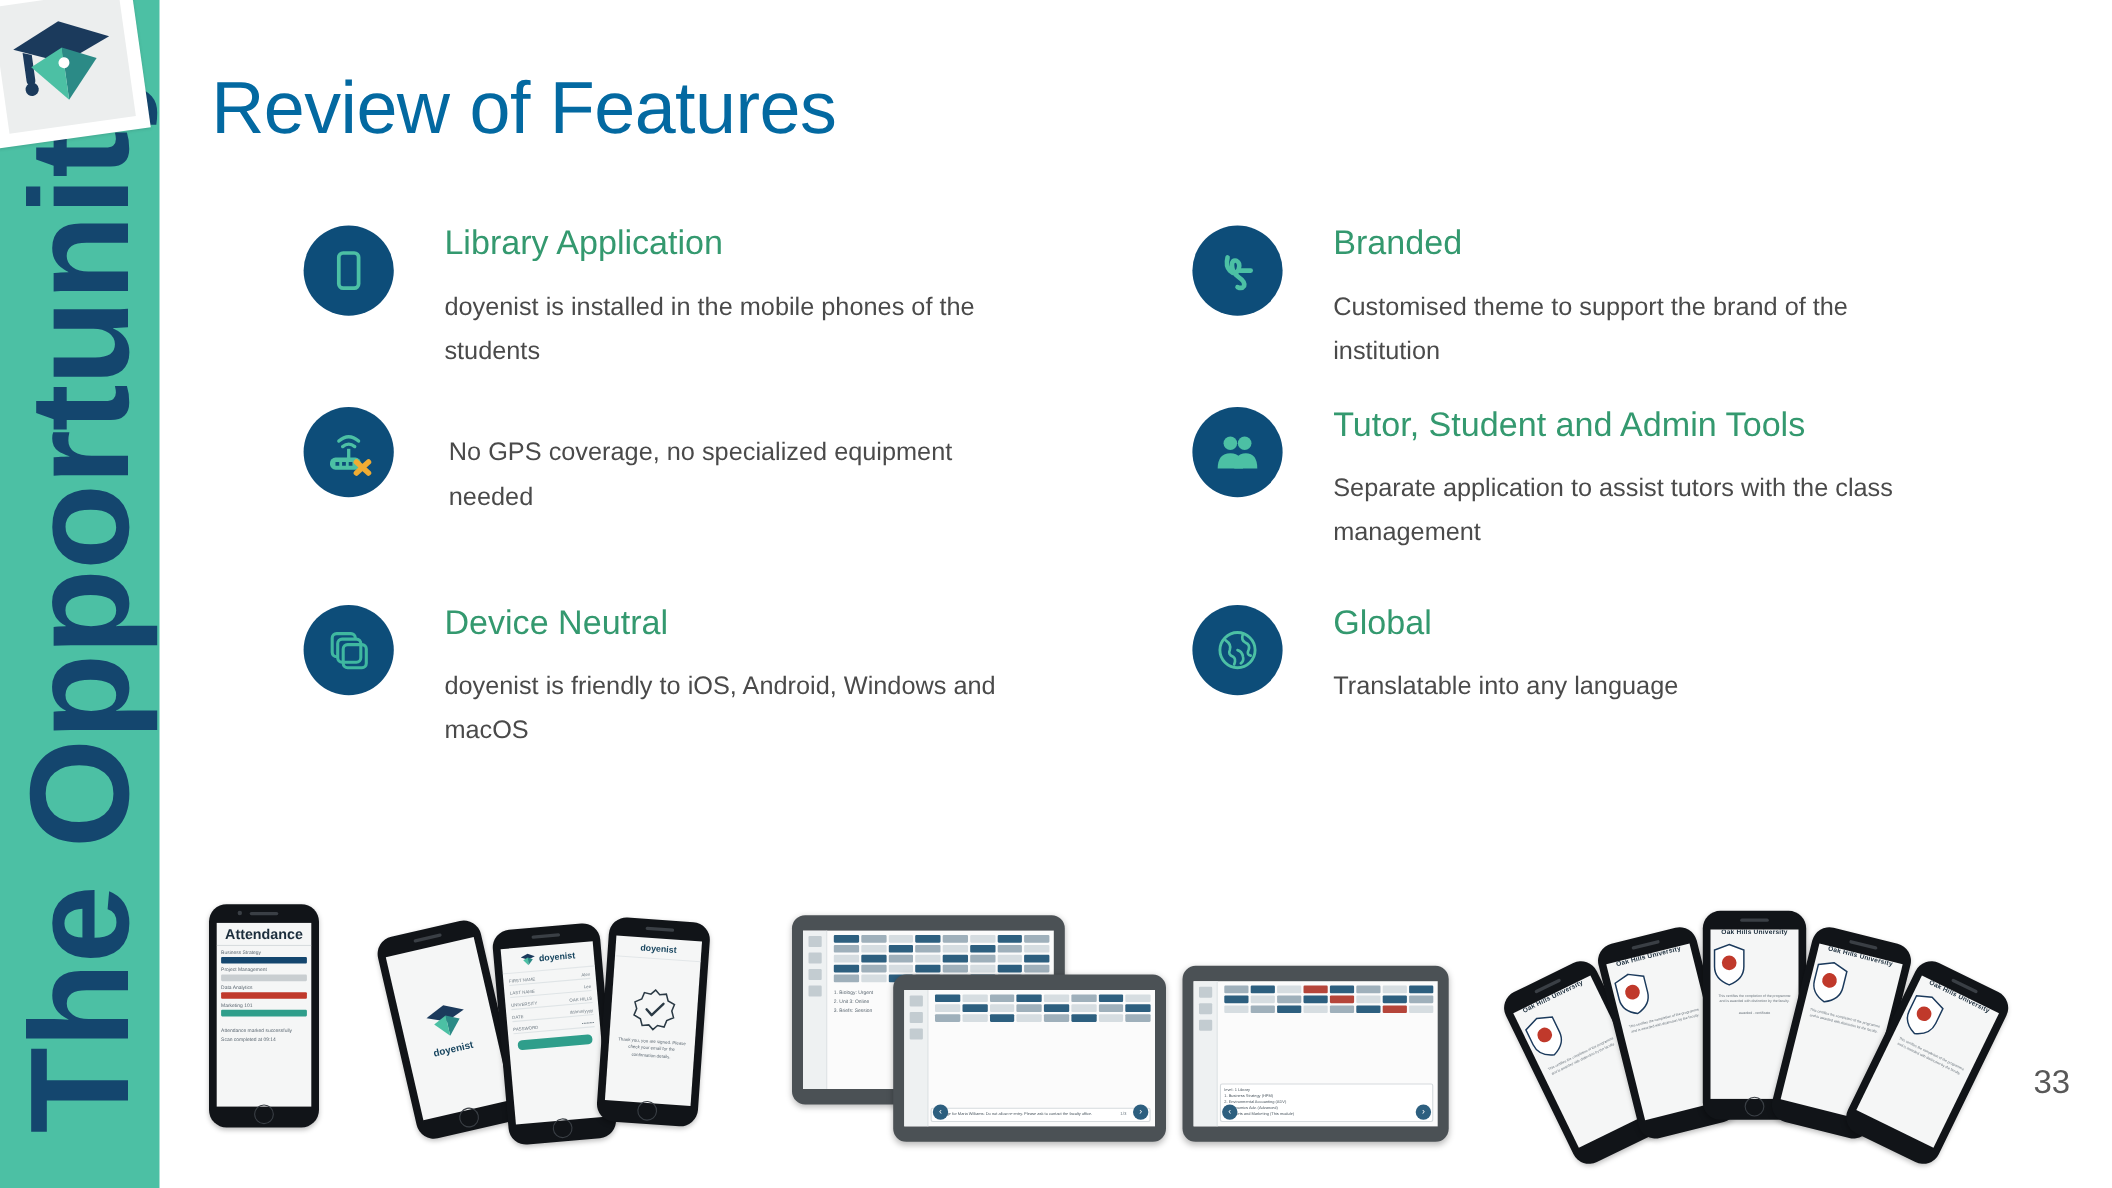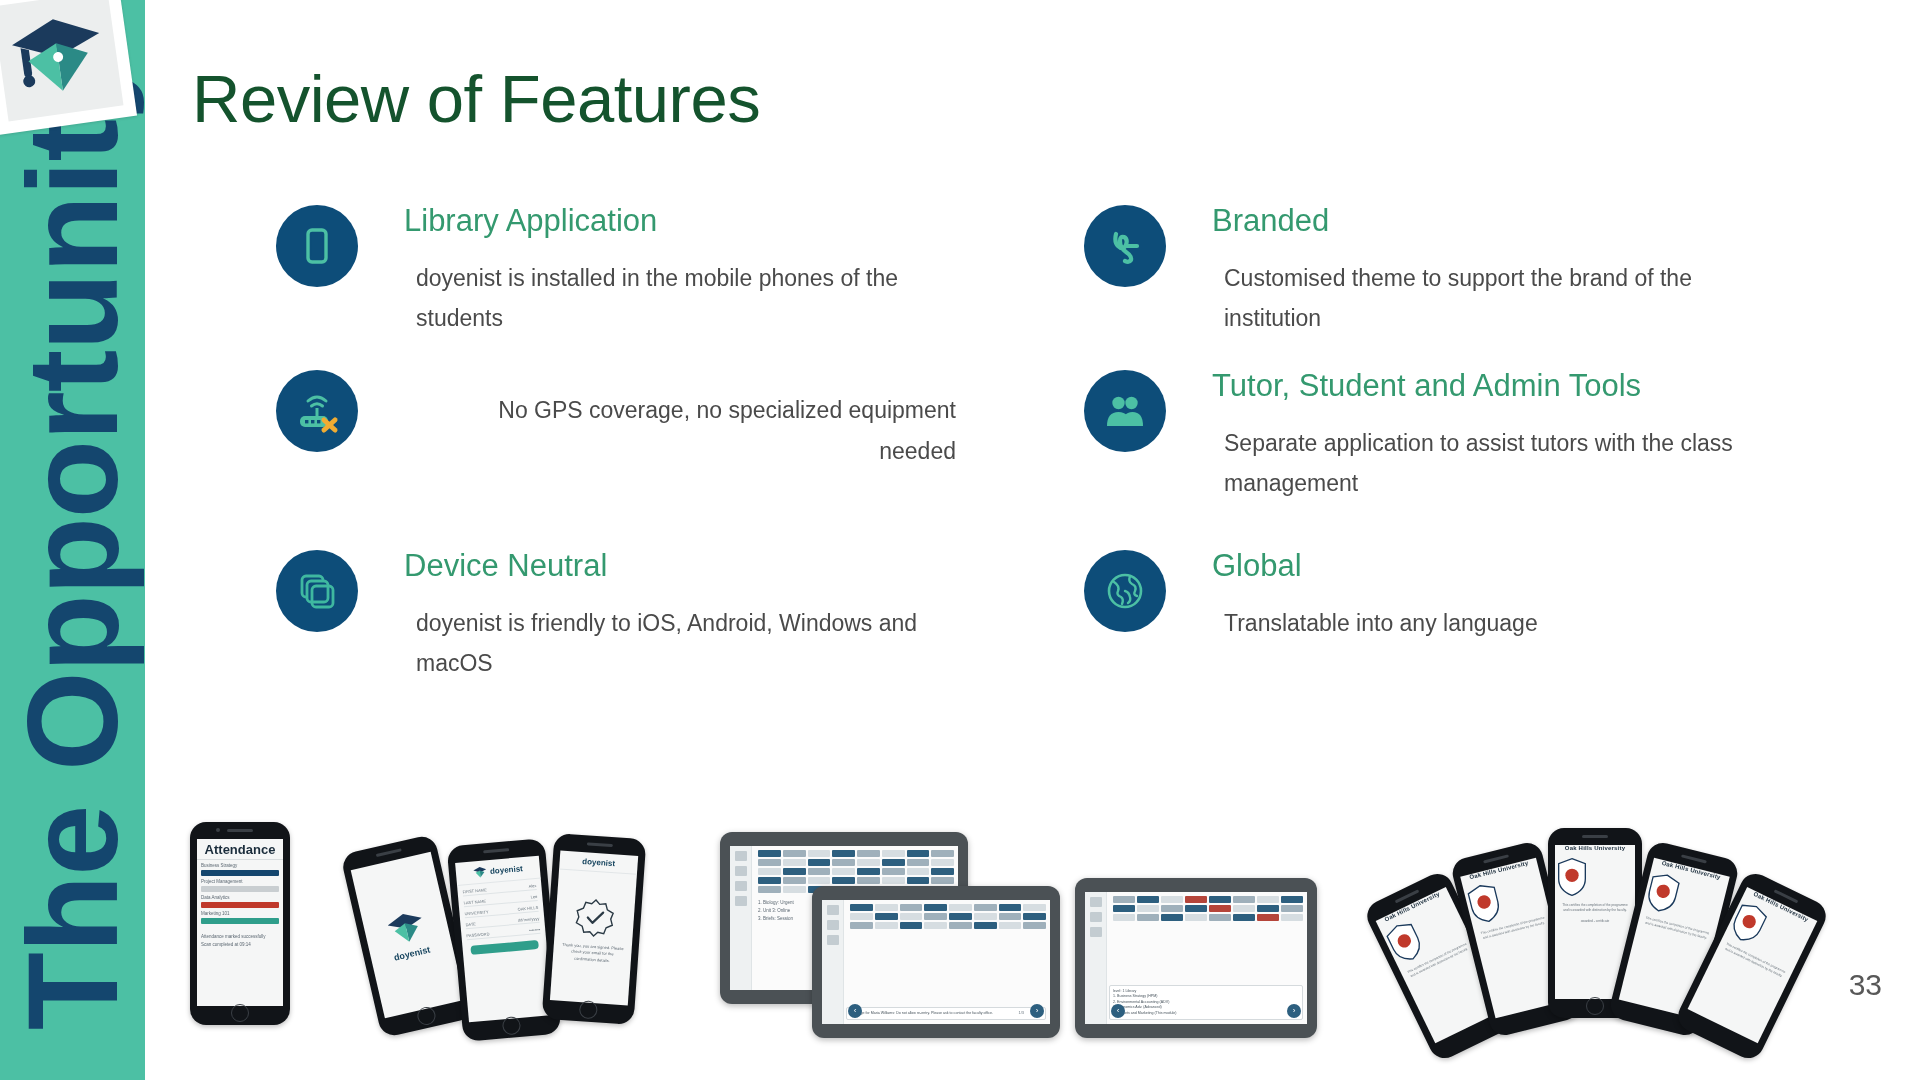--- a/index.html
+++ b/index.html
@@ -49,21 +49,21 @@
     width: 100%; height: 100%;
     background: #eceeee;
     display: flex; align-items: center; justify-content: center;
   }
 
   
   #title {
     position: absolute;
     left: 192px; top: 60px;
     font-size: 67px;
-    color: #14532d;
+    color: #0369a1;
     font-weight: normal;
     letter-spacing: -0.5px;
     white-space: nowrap;
   }
 
   
   #features {
     position: absolute;
     left: 276px; top: 205px;
     width: 1600px;
@@ -92,23 +92,22 @@
     color: #34996f;
     line-height: 1.05;
     white-space: nowrap;
   }
   .feat-desc {
     margin-top: 20px;
     font-size: 23px;
     color: #4a4a4a;
     line-height: 1.78;
     max-width: 540px;
-    margin-left: 12px;
-  }
-  .feat-desc.indent { padding-left: 4px; text-align: right; }
+  }
+  .feat-desc.indent { padding-left: 4px; }
 
   
   #page-number {
     position: absolute;
     right: 38px; bottom: 78px;
     font-size: 30px;
     color: #585858;
   }
 
   

